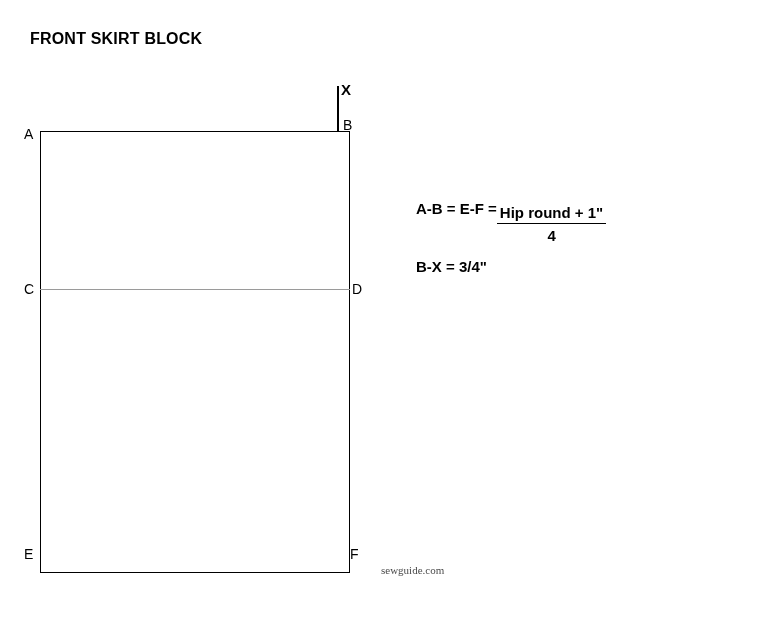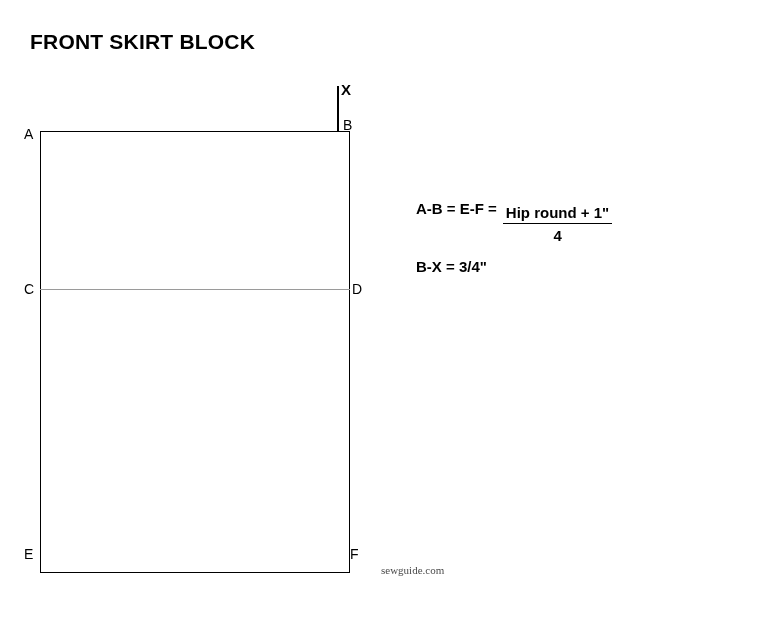--- a/index.html
+++ b/index.html
@@ -20,21 +20,21 @@
     position: absolute;
     left: 0; top: 0;
     width: 763px;
     height: 624px;
   }
 
   .title {
     position: absolute;
     left: 30px;
     top: 30px;
-    font-size: 21px;
+    font-size: 16px;
     font-weight: bold;
     letter-spacing: 0.2px;
     white-space: nowrap;
   }
 
   
   .rect-outline {
     position: absolute;
     left: 40px;
     top: 131px;
@@ -85,21 +85,21 @@
   .formula-1 {
     position: absolute;
     left: 416px;
     top: 200px;
     font-size: 15px;
     font-weight: bold;
     display: flex;
     align-items: baseline;
     white-space: nowrap;
   }
-  .formula-1 .lead { margin-right: 6px; }
+  .formula-1 .lead { }
   .fraction {
     display: inline-block;
     text-align: center;
     vertical-align: middle;
     position: relative;
     top: 4px;
   }
   .fraction .numer {
     display: block;
     padding: 0 3px 2px 3px;

